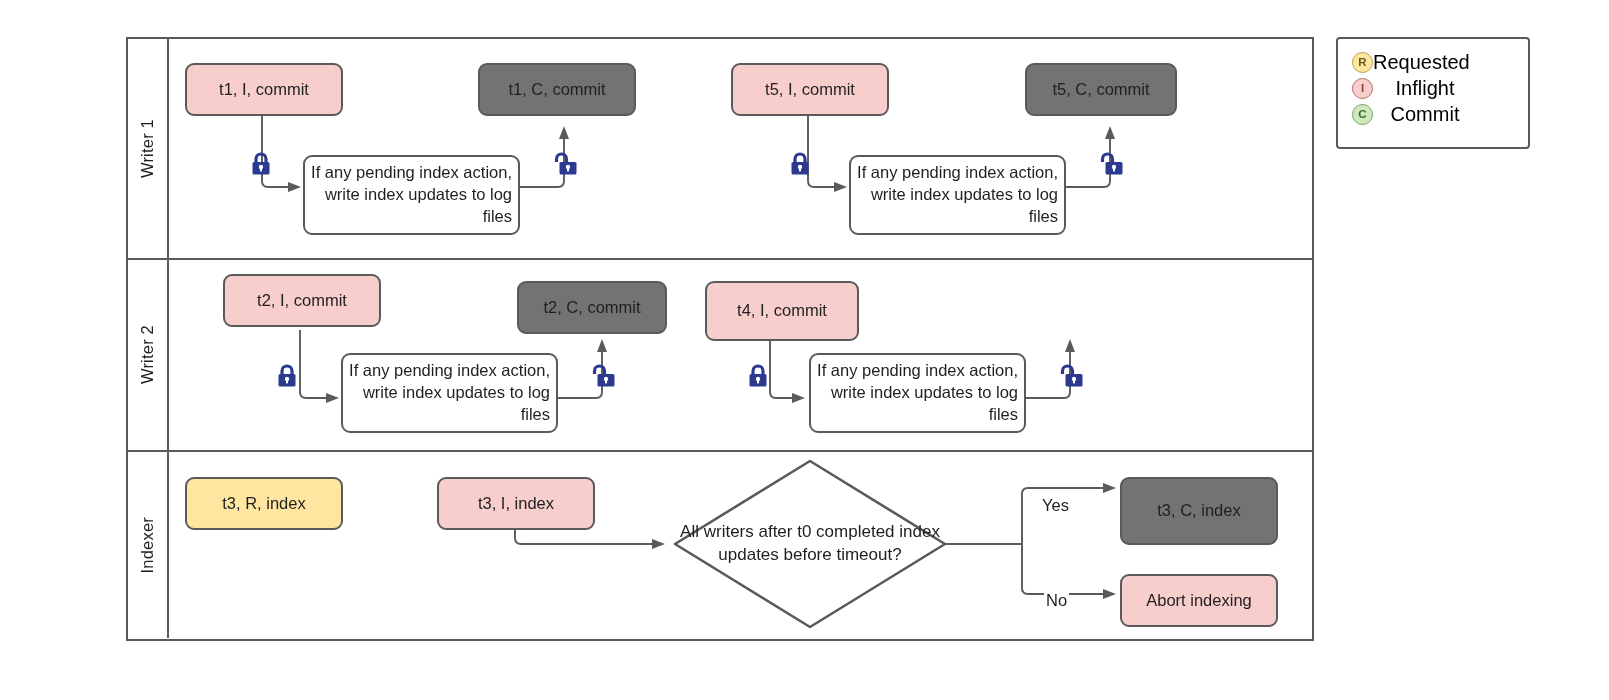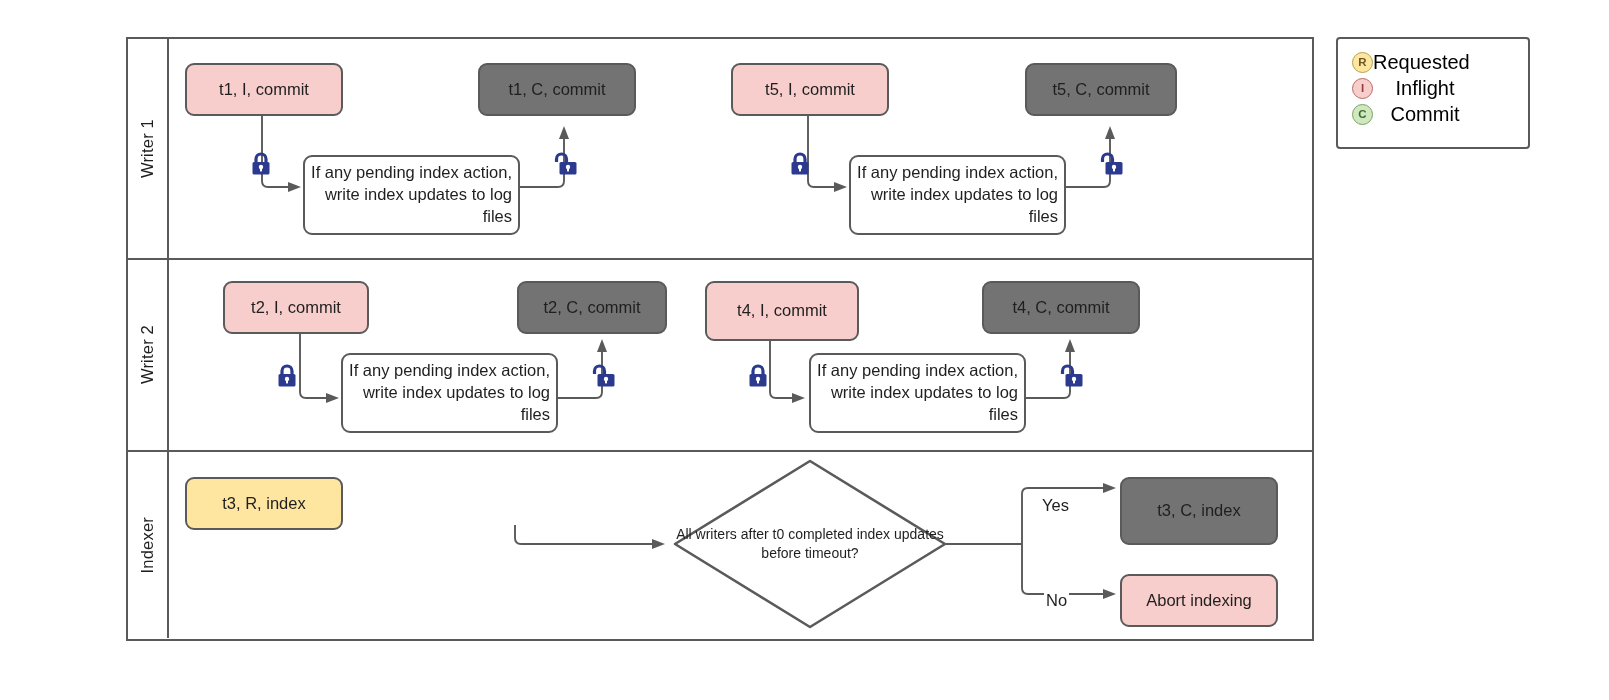--- a/index.html
+++ b/index.html
@@ -56,21 +56,21 @@
   .node.green{background:#737373;}
   .node.yellow{background:#ffe6a0;}
   .node.white{background:#ffffff;}
 
   
   .diamond-wrap{position:absolute;z-index:2;}
   .diamond-wrap svg{position:absolute;left:0;top:0;overflow:visible;}
   .diamond-label{
     position:absolute;left:0;top:0;right:0;bottom:0;
     display:flex;align-items:center;justify-content:center;
-    text-align:center;font-size:14px;line-height:1.33;
+    text-align:center;font-size:17px;line-height:1.33;
     color:#1f1f1f;pointer-events:none;
   }
 
   
   .edges{position:absolute;left:0;top:0;width:1609px;height:700px;overflow:visible;z-index:1;pointer-events:none;}
   .edges path,.edges line{fill:none;stroke:#5a5a5a;stroke-width:1.9px;}
   .edges polygon{fill:#5a5a5a;}
   .edge-label{
     position:absolute;font-size:16.5px;color:#1f1f1f;z-index:4;
     background:#ffffff;padding:0 2px;white-space:nowrap;
@@ -128,36 +128,36 @@
         <div class="node white" style="left:134px;top:116px;width:217px;height:80px;">If any pending index action, write index updates to log files</div>
         <div class="node white" style="left:680px;top:116px;width:217px;height:80px;">If any pending index action, write index updates to log files</div>
       </div>
     </div>
 
     <div class="lane" style="top:219px;height:192px;">
       <div class="lane-head">
         <span>Writer 2</span>
       </div>
       <div class="lane-body">
-        <div class="node pink" style="left:54px;top:21px;width:146px;height:53px;">t2, I, commit</div>
+        <div class="node pink" style="left:54px;top:14px;width:158px;height:53px;">t2, I, commit</div>
         <div class="node green" style="left:348px;top:21px;width:150px;height:53px;">t2, C, commit</div>
         <div class="node pink" style="left:536px;top:21px;width:154px;height:60px;">t4, I, commit</div>
-        <div class="node green" style="left:813px;top:21px;width:158px;height:53px;">t4, C, commit</div>
 
         <div class="node white" style="left:172px;top:93px;width:217px;height:80px;">If any pending index action, write index updates to log files</div>
         <div class="node white" style="left:640px;top:93px;width:217px;height:80px;">If any pending index action, write index updates to log files</div>
       </div>
     </div>
 
     <div class="lane" style="top:411px;height:188px;">
       <div class="lane-head">
         <span>Indexer</span>
       </div>
       <div class="lane-body">
         <div class="node yellow" style="left:16px;top:25px;width:158px;height:53px;">t3, R, index</div>
+        <div class="node pink" style="left:268px;top:25px;width:158px;height:53px;">t3, I, index</div>
         <div class="node green" style="left:951px;top:25px;width:158px;height:68px;">t3, C, index</div>
         <div class="node pink" style="left:951px;top:122px;width:158px;height:53px;">Abort indexing</div>
       </div>
     </div>
   </div>
 
   <div class="diamond-wrap" style="left:672px;top:458px;width:276px;height:172px;">
     <svg width="276" height="172" viewBox="0 0 276 172" aria-hidden="true">
       <polygon points="138,3 273,86 138,169 3,86" fill="#ffffff" stroke="#5a5a5a" stroke-width="2.6" stroke-linejoin="round"></polygon>
     </svg>

